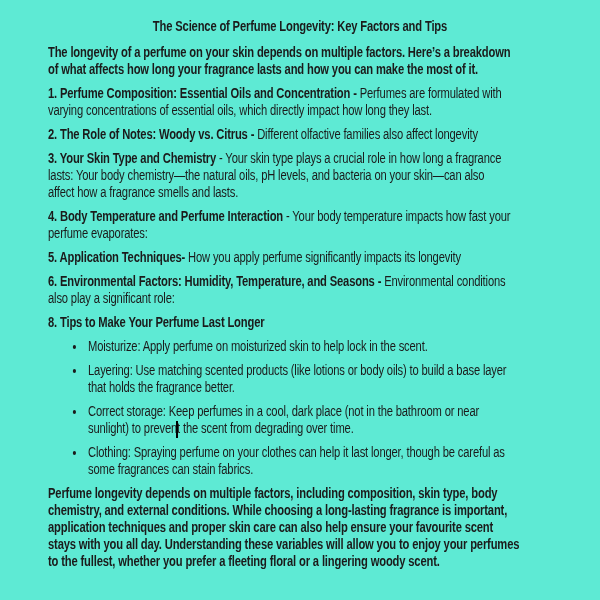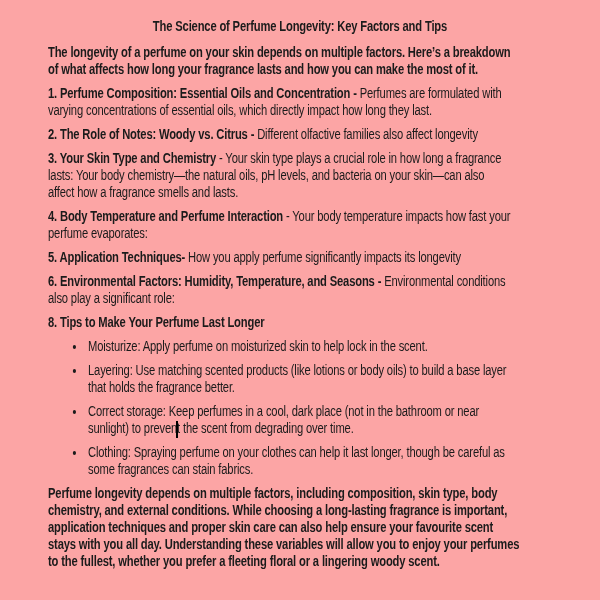--- a/index.html
+++ b/index.html
@@ -5,21 +5,21 @@
   html, body { margin: 0; padding: 0; }
   body {
     width: 600px; height: 600px;
     background: #ffffff;
     overflow: hidden;
     position: relative;
     font-family: "Liberation Sans", sans-serif;
   }
   .page {
     position: absolute; inset: 0;
-    background: #fca5a5;
+    background: #5eead4;
     text-decoration: underline;
   }
   
   .doc {
     position: absolute;
     left: 48px; top: 18px;
     width: 630px;
     transform: scaleX(0.8);
     transform-origin: 0 0;
     font-size: 14px;

